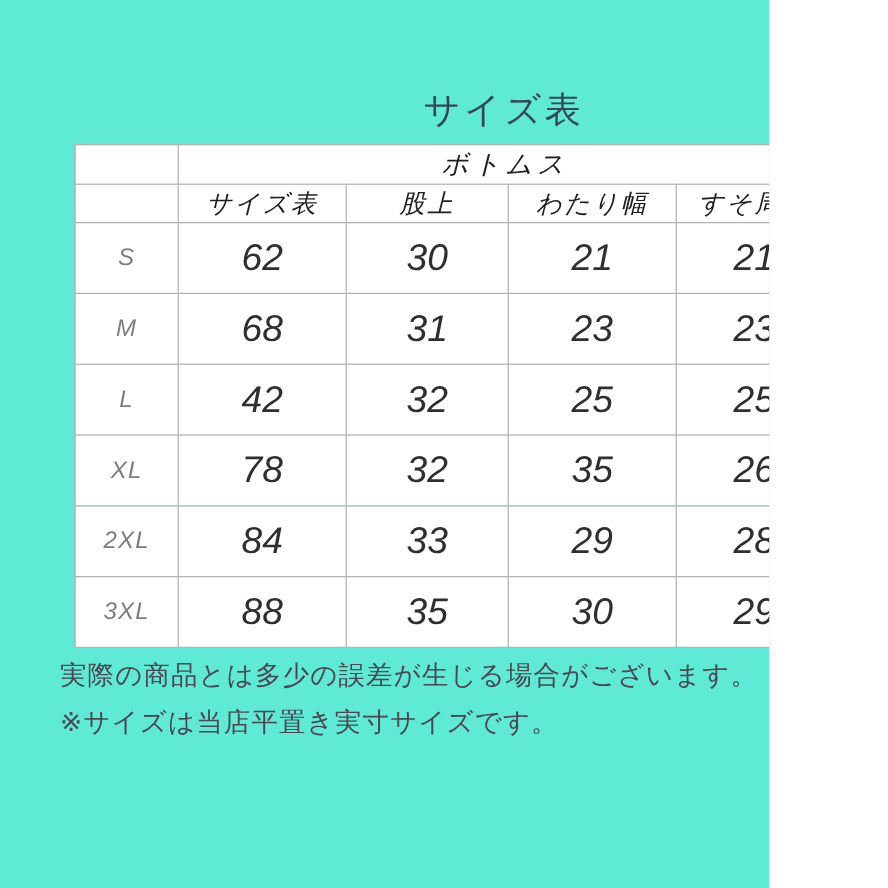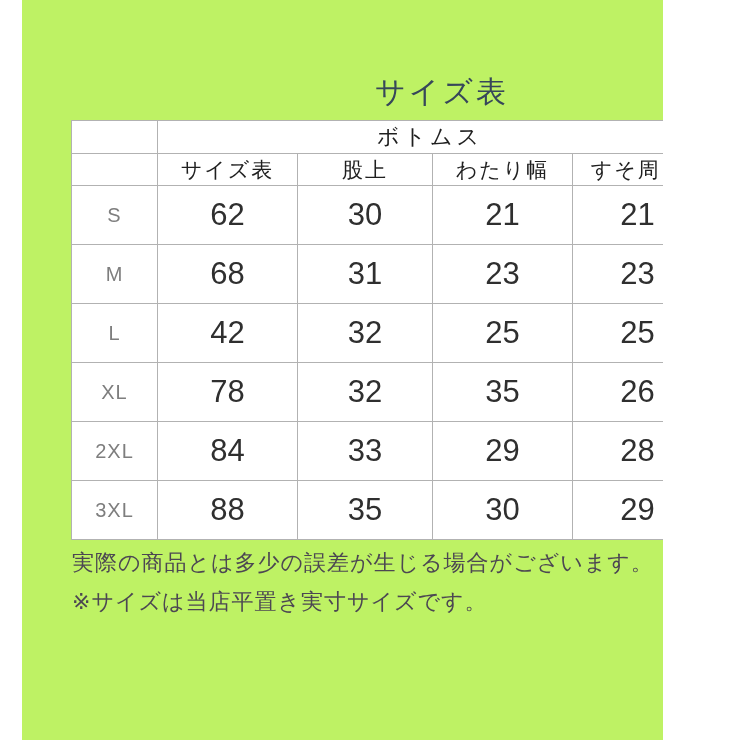--- a/index.html
+++ b/index.html
@@ -5,43 +5,43 @@
   html, body {
     margin: 0;
     padding: 0;
     background: #ffffff;
     font-family: "Liberation Sans", "DejaVu Sans", sans-serif;
   }
   .canvas {
     position: relative;
     width: 641px;
     height: 740px;
-    background: #bef264;
+    background: #5eead4;
     overflow: hidden;
-    margin-left: 22px;
   }
   .page-title {
     position: absolute;
     top: 72px;
     left: 0;
     width: 740px;
     text-align: center;
     transform: translateX(50px);
     font-size: 30px;
     letter-spacing: 3px;
     color: #37475a;
     font-weight: 400;
   }
   table.size-table {
     position: absolute;
-    left: 49px;
+    left: 62px;
     top: 120px;
     border-collapse: collapse;
     table-layout: fixed;
     width: 631px;
+    font-style: italic;
   }
   table.size-table td, table.size-table th {
     border: 1px solid #b2b2b2;
     text-align: center;
     vertical-align: middle;
     padding: 0;
     background: #ffffff;
   }
   tr.group-row td    { height: 32px; }
   tr.header-row td   { height: 31px; }

